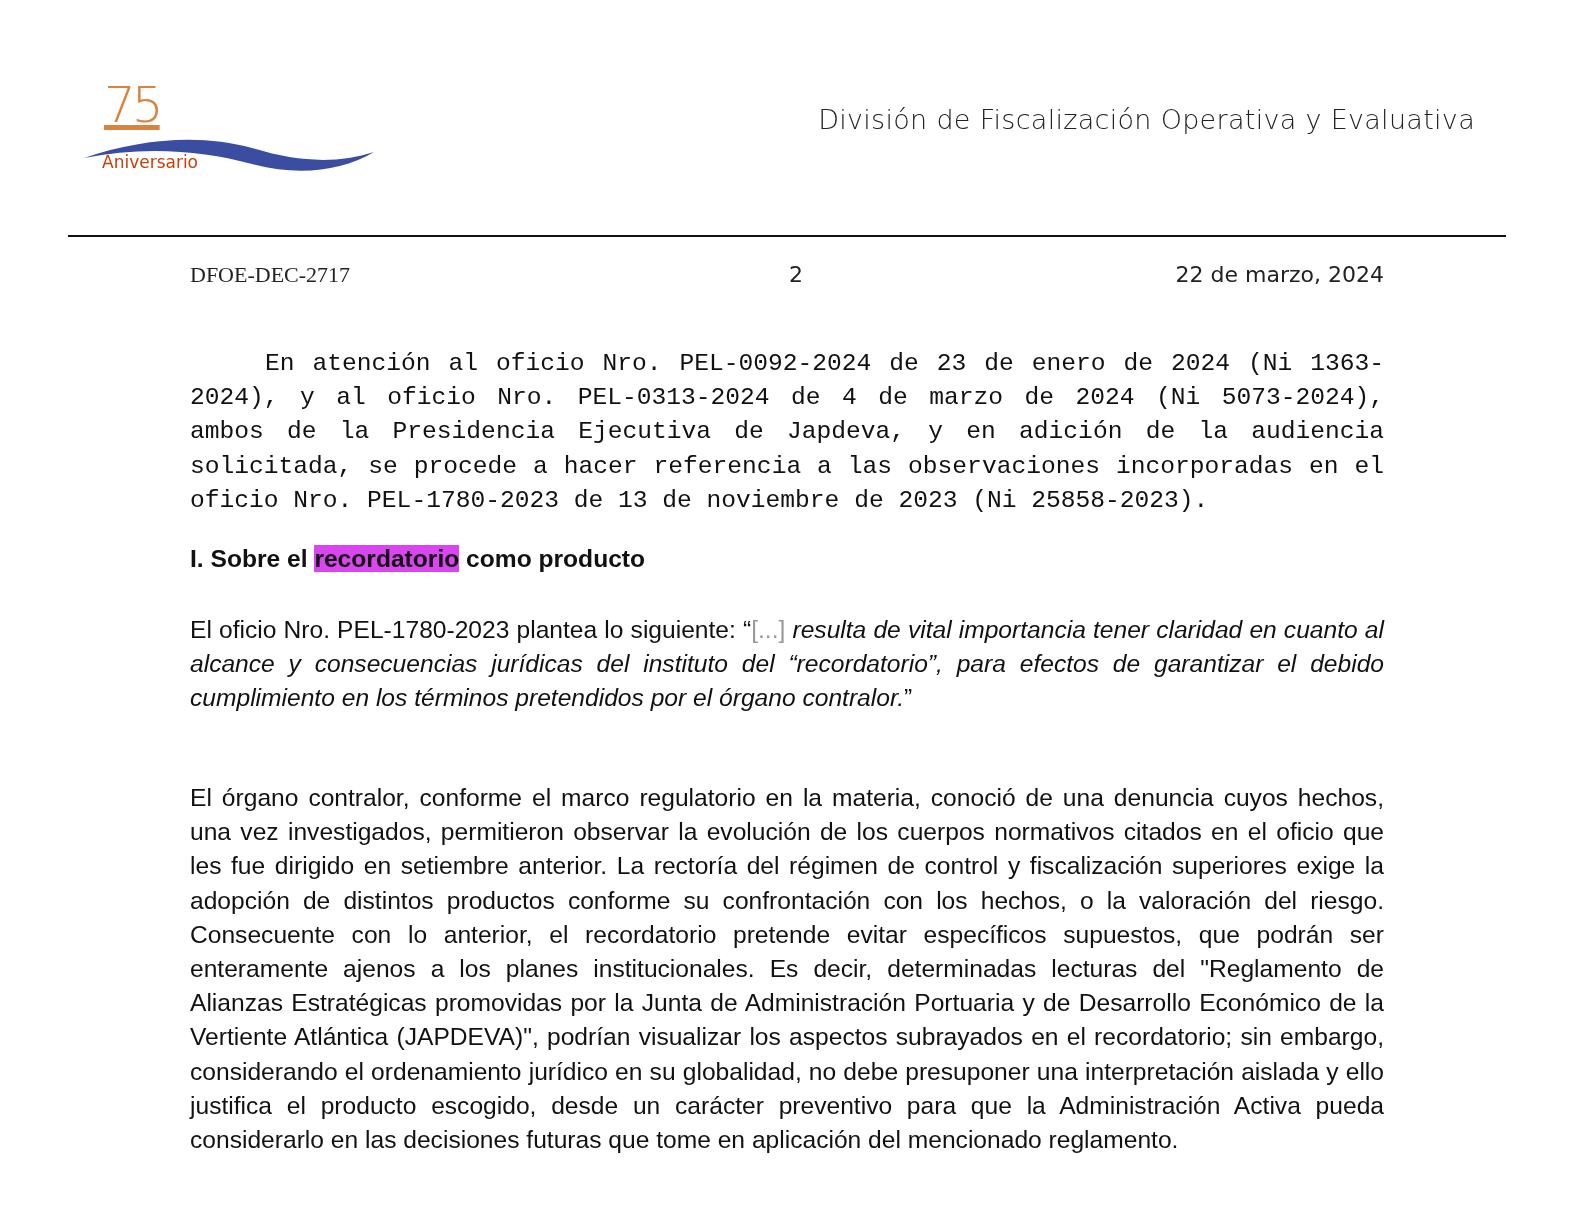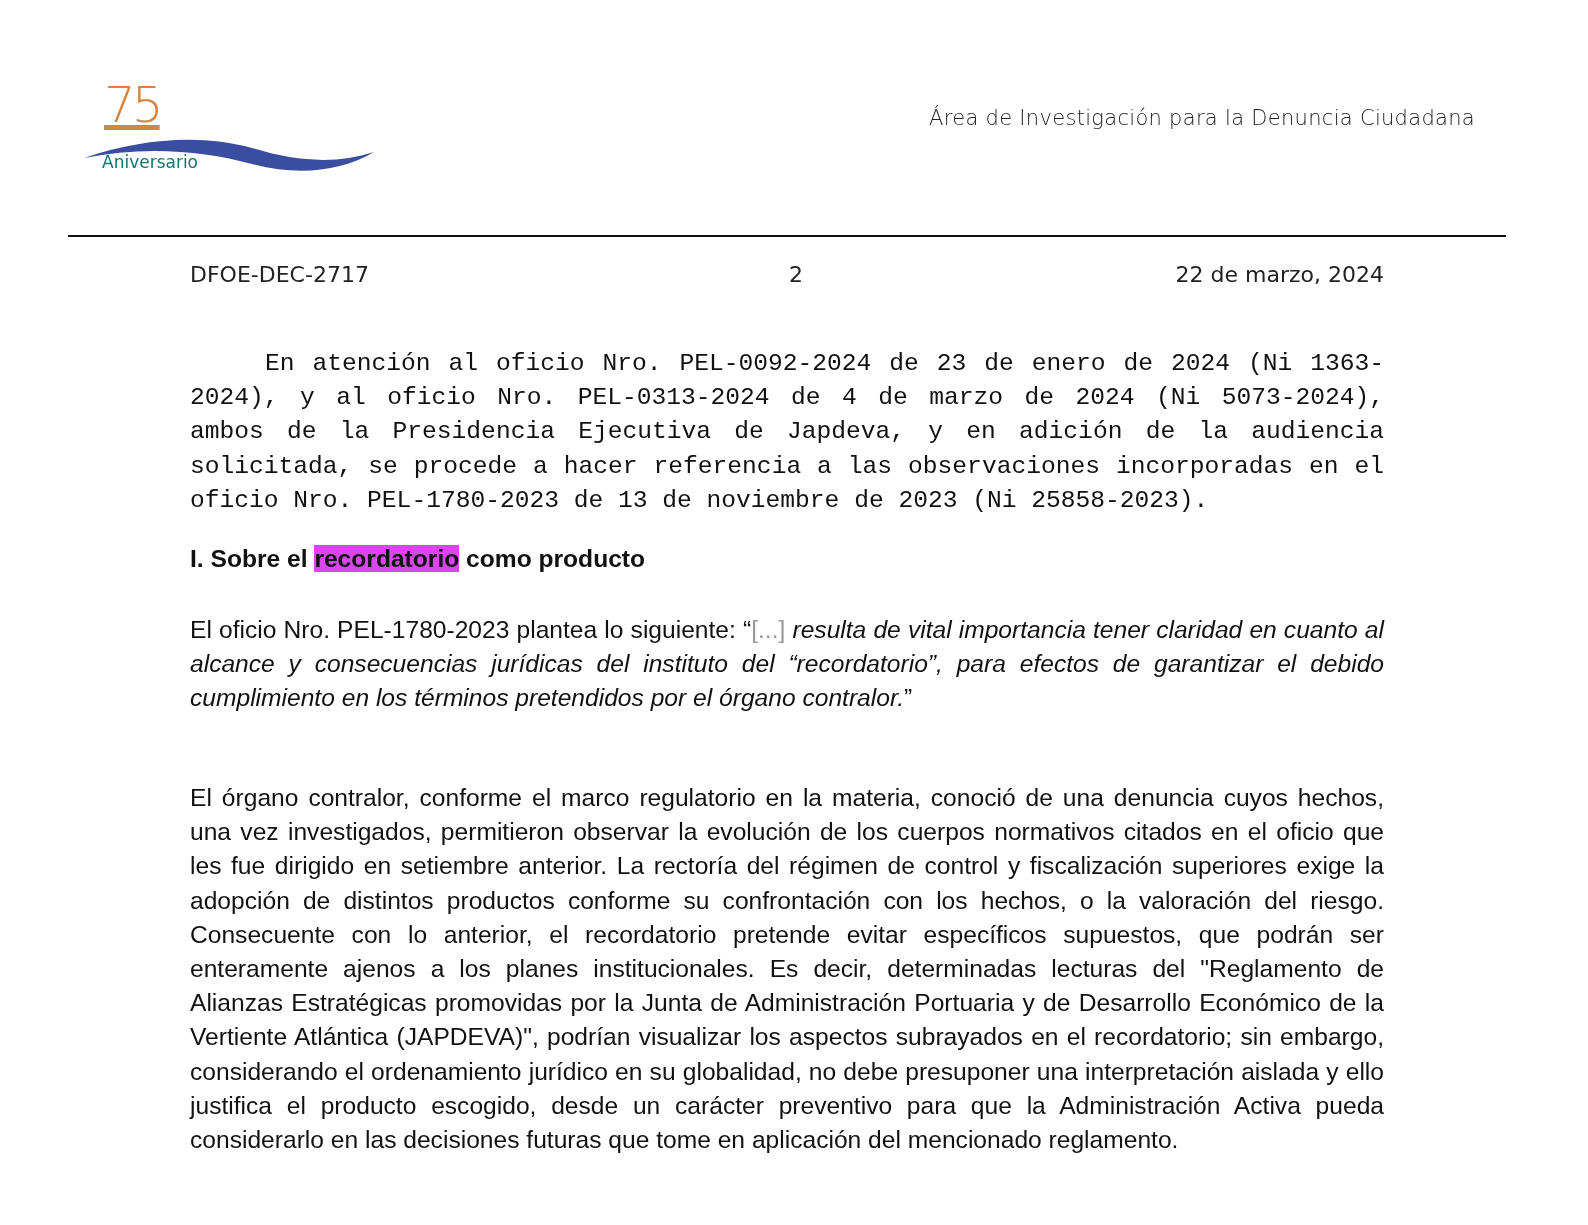--- a/index.html
+++ b/index.html
@@ -1,27 +1,27 @@
 <!DOCTYPE html>
 <html><head>
 <meta charset="utf-8">
 <style>
   html, body { margin:0; padding:0; background:#ffffff; }
   body { width:1588px; height:1225px; position:relative; overflow:hidden; color:#111; }
   .logo { position:absolute; left:82px; top:72px; width:300px; height:110px; }
   .logo .n75 { position:absolute; left:22px; top:4px; font-family:"DejaVu Sans", sans-serif; font-size:50px; color:#d9833f; letter-spacing:-4px; font-weight:300;text-decoration:underline; }
   .logo .cgr { position:absolute; left:108px; top:-4px; font-family:"Liberation Sans", sans-serif; font-weight:bold; font-size:78px; color:#3a4da0; letter-spacing:-2px; }
   .logo svg { position:absolute; left:0; top:52px; }
-  .logo .aniv { position:absolute; left:20px; top:80px; font-family:"DejaVu Sans", sans-serif; font-size:17px; color:#0f766e; }
+  .logo .aniv { position:absolute; left:20px; top:80px; font-family:"DejaVu Sans", sans-serif; font-size:17px; color:#c2410c; }
   .division { position:absolute; right:113px; top:103px; text-align:right; font-family:"DejaVu Sans", sans-serif; font-weight:300; color:#222; }
   .division .d1 { font-size:27px; letter-spacing:0.3px; line-height:34px; }
   .division .d2 { font-size:21px; letter-spacing:0.3px; line-height:30px; }
   .rule { position:absolute; left:68px; top:235px; width:1438px; height:2px; background:#111; }
   .meta { position:absolute; top:262px; font-family:"DejaVu Sans", sans-serif; font-size:22px; color:#222; }
-  .meta.ref { left:190px; }
+  .meta.ref { left:190px;font-family:Liberation Serif, serif; }
   .meta.page { left:789px; }
   .meta.date { right:204px; }
   .body { position:absolute; left:190px; width:1194px; font-family:"Liberation Sans", sans-serif; font-size:24.6px; line-height:34.2px; text-align:justify; color:#111; }
   .p1 { top:347px;font-family:Liberation Mono, monospace; }
   .p1 .indent { display:inline-block; width:75px; }
   .heading { position:absolute; left:190px; top:545px; font-family:"Liberation Sans", sans-serif; font-weight:bold; font-size:24.6px; color:#111; }
   .heading .hl { background:#d946ef; }
   .p2 { top:613px; }
   .p2 .ell { color:#999; font-style:normal; }
   .p2 i { font-style:italic; }
@@ -32,21 +32,21 @@
 
 <div class="logo">
   <span class="n75">75</span>
   <svg width="300" height="60" viewBox="0 0 300 60">
     <path d="M2,34 C60,14 120,10 170,24 C215,38 255,40 292,28 C258,48 215,52 170,40 C120,26 60,22 2,34 Z" fill="#3a4da0"></path>
   </svg>
   <span class="aniv">Aniversario</span>
 </div>
 
 <div class="division">
-  <div class="d2">Área de Investigación para la Denuncia Ciudadana</div>
+  <div class="d1">División de Fiscalización Operativa y Evaluativa</div>
 </div>
 
 <div class="rule"></div>
 
 <div class="meta ref">DFOE-DEC-2717</div>
 <div class="meta page">2</div>
 <div class="meta date">22 de marzo, 2024</div>
 
 <div class="body p1"><span class="indent"></span><span>En atención al oficio Nro. PEL-0092-2024 de 23 de enero de 2024 (Ni 1363-2024), y al oficio Nro. PEL-0313-2024 de 4 de marzo de 2024 (Ni 5073-2024), ambos de la Presidencia Ejecutiva de Japdeva, y en adición de la audiencia solicitada, se procede a hacer referencia a las observaciones incorporadas en el oficio Nro. PEL-1780-2023 de 13 de noviembre de 2023 (Ni 25858-2023).</span></div>
 

